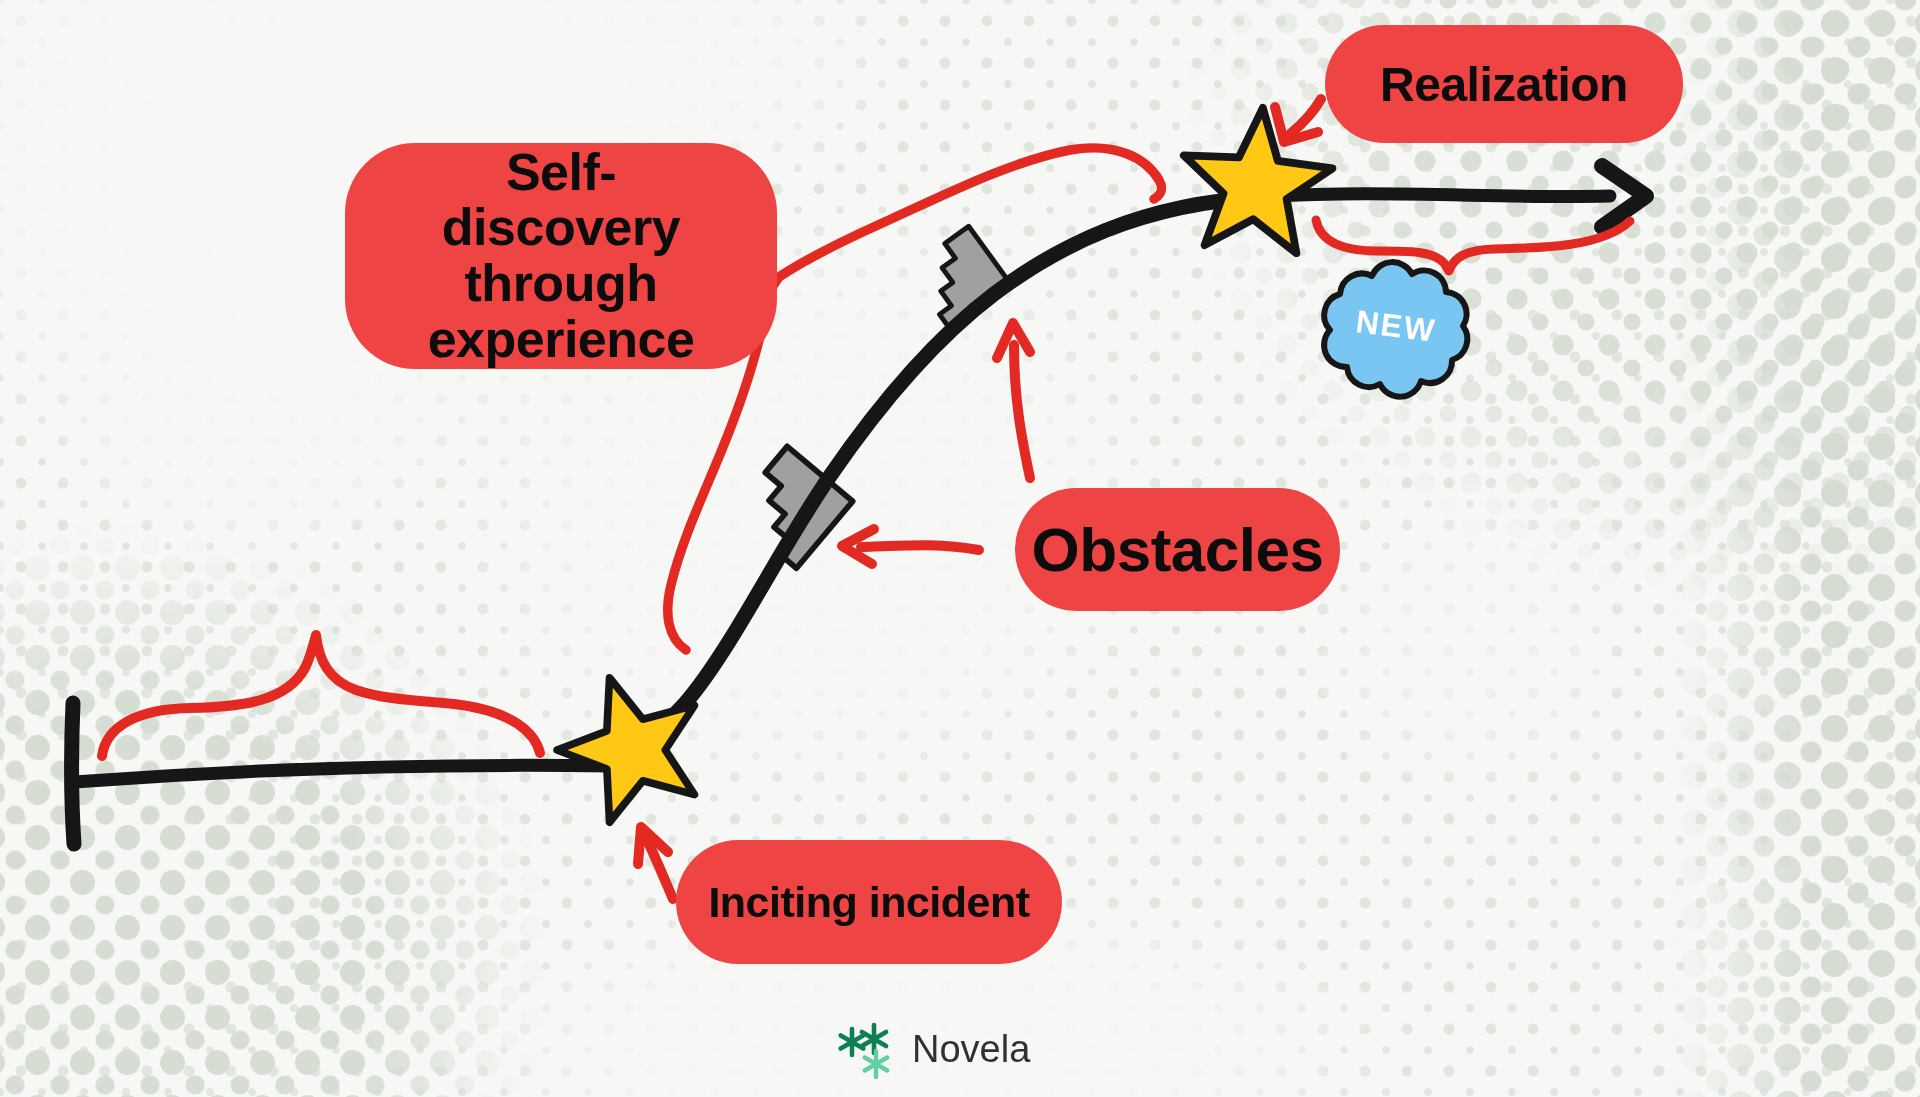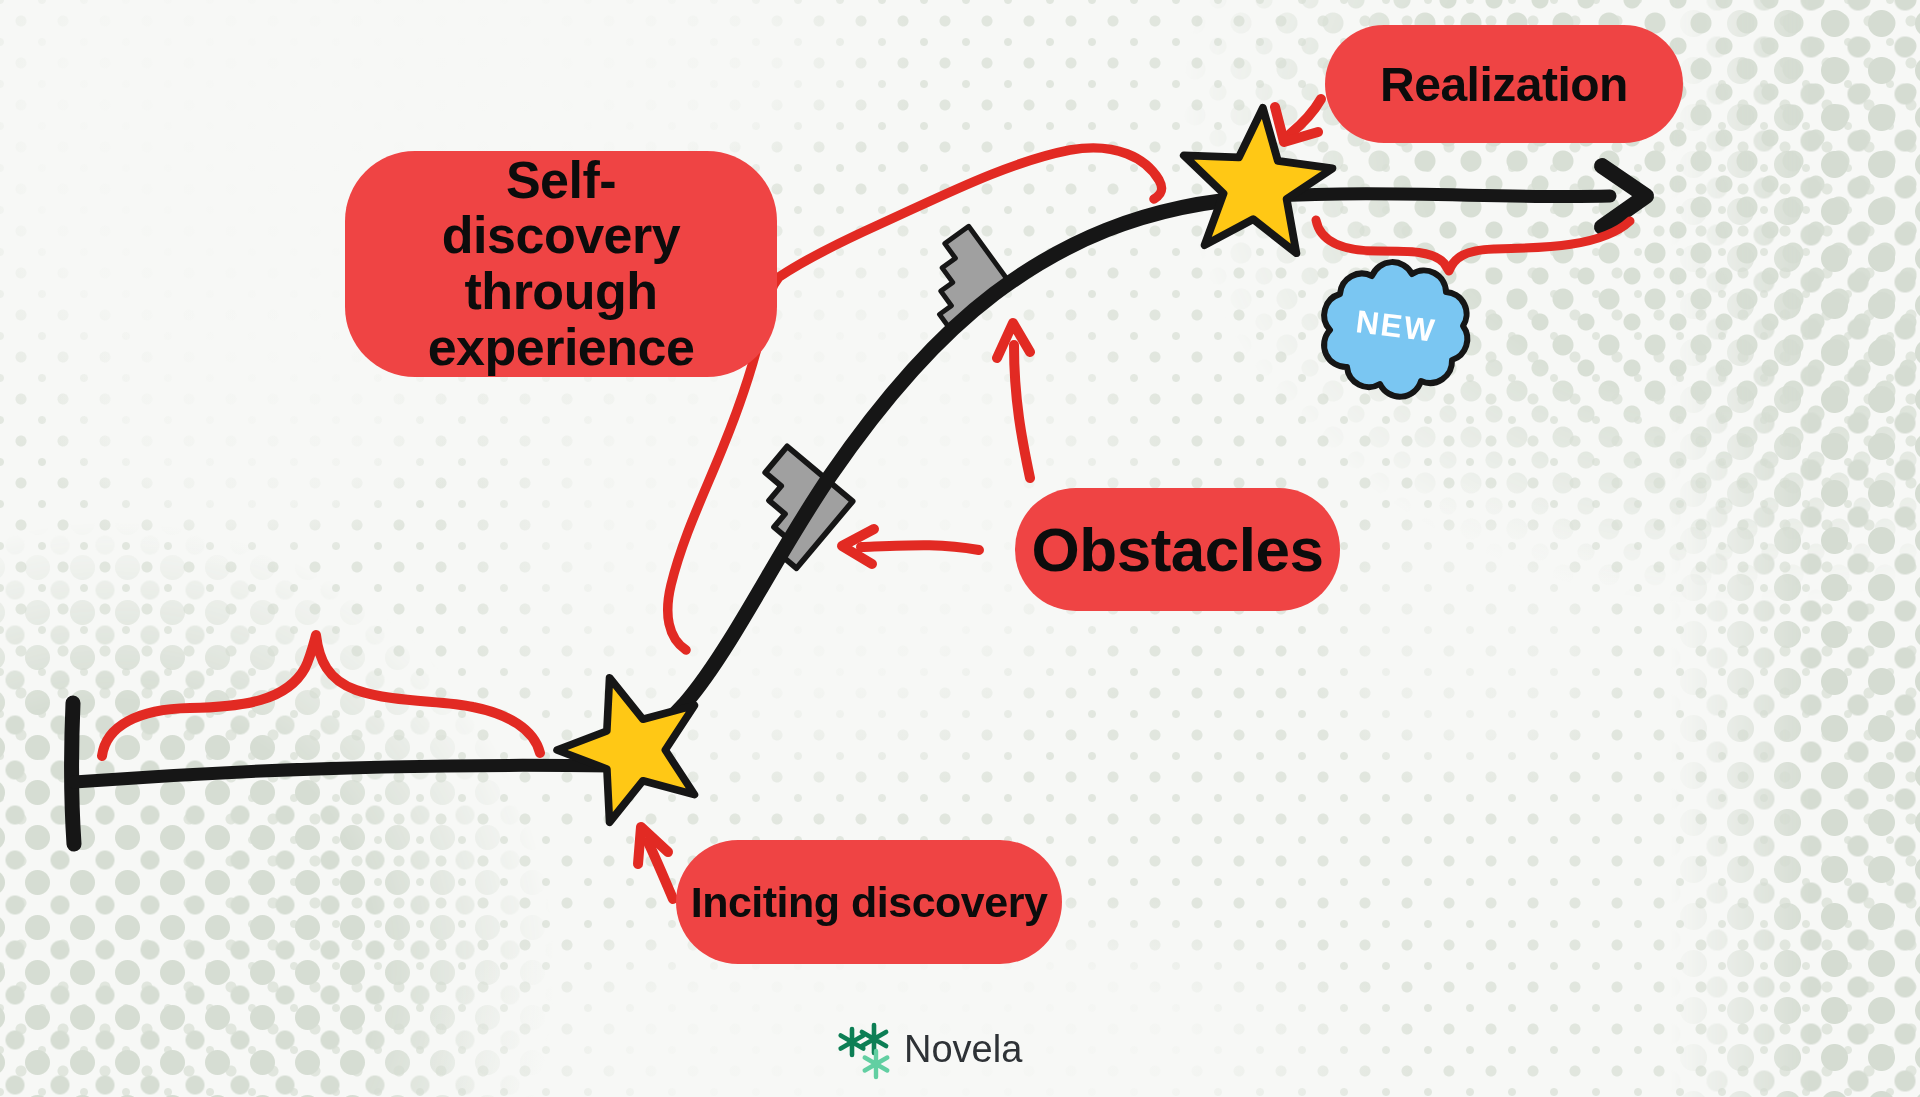--- a/index.html
+++ b/index.html
@@ -55,34 +55,34 @@
   .b5{left:40px;top:290px;width:420px;height:280px;opacity:.75;}
   .b6{left:300px;top:-90px;width:620px;height:310px;opacity:.85;}
   
   #drawing{position:absolute;left:0;top:0;}
   
   .pill{
     position:absolute;background:#ef4444;display:flex;align-items:center;justify-content:center;
     color:#0c0c0c;font-weight:bold;letter-spacing:-0.5px;text-align:center;
   }
   .pill-realization{left:1325px;top:25px;width:358px;height:118px;border-radius:59px;font-size:48px;}
-  .pill-selfdiscovery{left:345px;top:143px;width:432px;height:226px;border-radius:70px;font-size:52px;line-height:1.07;margin-top:8px;}
+  .pill-selfdiscovery{left:345px;top:143px;width:432px;height:226px;border-radius:70px;font-size:52px;line-height:1.07;}
   .pill-selfdiscovery .pill-text{white-space:pre-line;}
   .pill-existing{left:118px;top:485px;width:432px;height:124px;border-radius:62px;font-size:48px;}
   .pill-obstacles{left:1015px;top:488px;width:325px;height:123px;border-radius:61px;font-size:62px;}
   .pill-newstate{left:1478px;top:287px;width:298px;height:121px;border-radius:60px;font-size:46px;}
   .pill-inciting{left:676px;top:840px;width:386px;height:124px;border-radius:62px;font-size:43px;}
   
   .new-badge{
     position:absolute;left:1338px;top:308px;width:116px;text-align:center;
     font-size:32px;font-weight:bold;letter-spacing:2px;color:#ffffff;
     transform:rotate(7deg);
   }
   
-  .logo{position:absolute;left:836px;top:1018px;display:flex;align-items:center;}
+  .logo{position:absolute;left:836px;top:1018px;display:flex;align-items:center;gap:8px;}
   .logo-text{font-size:38px;font-weight:500;color:#2e3236;margin-left:8px;letter-spacing:0;}
 </style>
 </head>
 <body>
 
 <div id="stage">
 
   <div class="dots-base"></div>
   <div class="dots-medium"></div>
   <div class="dots-right"></div>
@@ -141,21 +141,21 @@
   <div class="pill pill-selfdiscovery">
     <span class="pill-text">Self-
 discovery
 through
 experience</span>
   </div>
   <div class="pill pill-obstacles">
     <span class="pill-text">Obstacles</span>
   </div>
   <div class="pill pill-inciting">
-    <span class="pill-text">Inciting discovery</span>
+    <span class="pill-text">Inciting incident</span>
   </div>
 
   <div class="new-badge">NEW</div>
 
   <div class="logo">
     <svg width="60" height="62" viewBox="0 0 60 62">
       <g stroke="#0d7f55" stroke-width="4.6" stroke-linecap="round" fill="none">
         <path d="M 16 11 L 16 37 M 4.7 17.5 L 27.3 30.5 M 27.3 17.5 L 4.7 30.5"></path>
         <path d="M 38 7 L 38 35 M 25.9 14 L 50.1 28 M 50.1 14 L 25.9 28"></path>
       </g>

